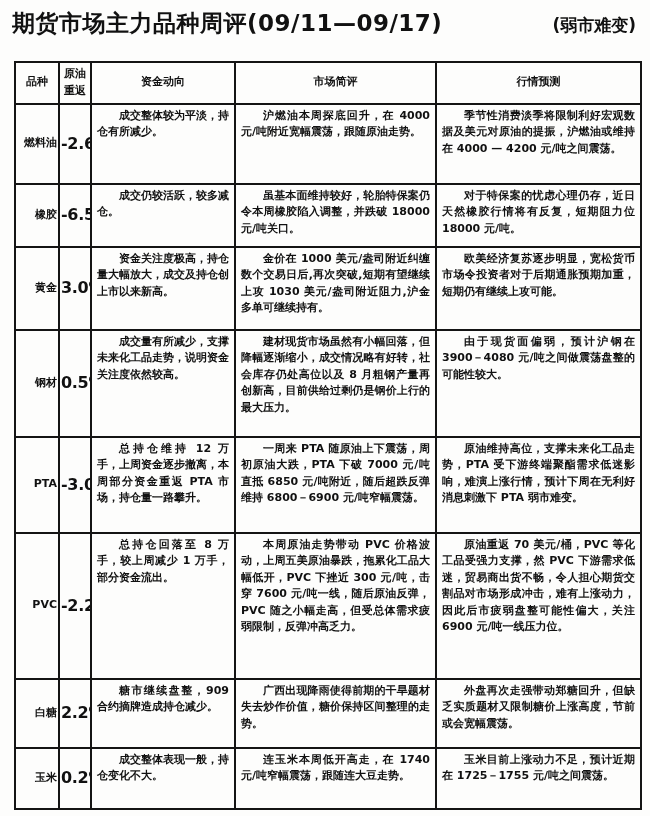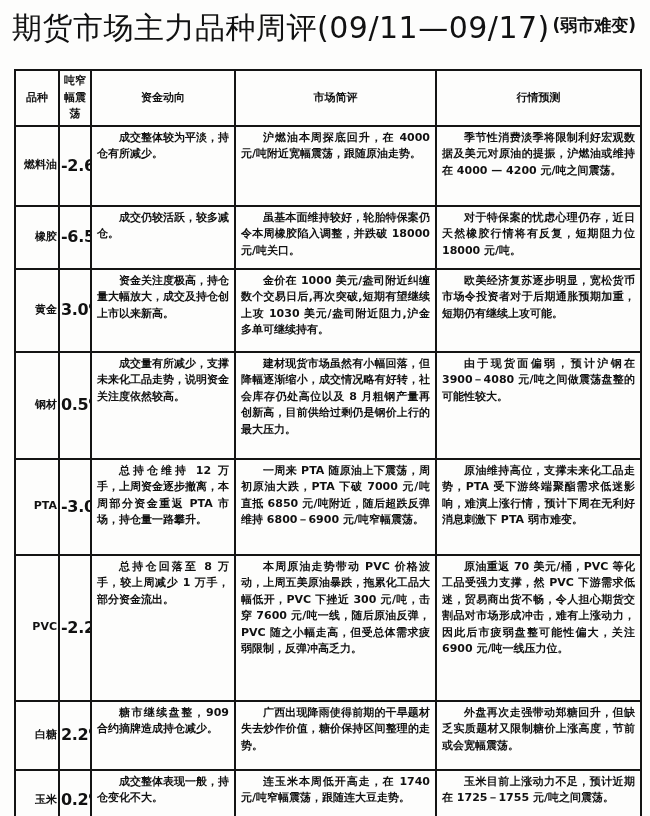--- a/index.html
+++ b/index.html
@@ -17,22 +17,22 @@
     overflow: hidden;
     box-sizing: border-box;
     padding: 10px 12px 0 12px;
   }
   .title-row {
     display: flex;
     justify-content: space-between;
     align-items: flex-start;
   }
   .page-title {
-    font-size: 30px;
-    font-weight: normal;
+    font-size: 23px;
+    font-weight: bold;
     letter-spacing: 0.5px;
     line-height: 1.2;
     white-space: nowrap;
     text-align: center;
   }
   .source-label {
     font-size: 17px;
     font-weight: bold;
     margin-top: 4px;
     margin-right: 2px;
@@ -102,21 +102,21 @@
     <colgroup>
       <col style="width:44px">
       <col style="width:32px">
       <col style="width:144px">
       <col style="width:201px">
       <col style="width:205px">
     </colgroup>
     <thead>
       <tr>
         <th>品种</th>
-        <th>吨窄幅震荡</th>
+        <th>原油重返</th>
         <th>资金动向</th>
         <th>市场简评</th>
         <th>行情预测</th>
       </tr>
     </thead>
     <tbody>
       <tr>
         <td class="c-variety">燃料油</td>
         <td class="c-change">-2.6%</td>
         <td class="c-funds">

